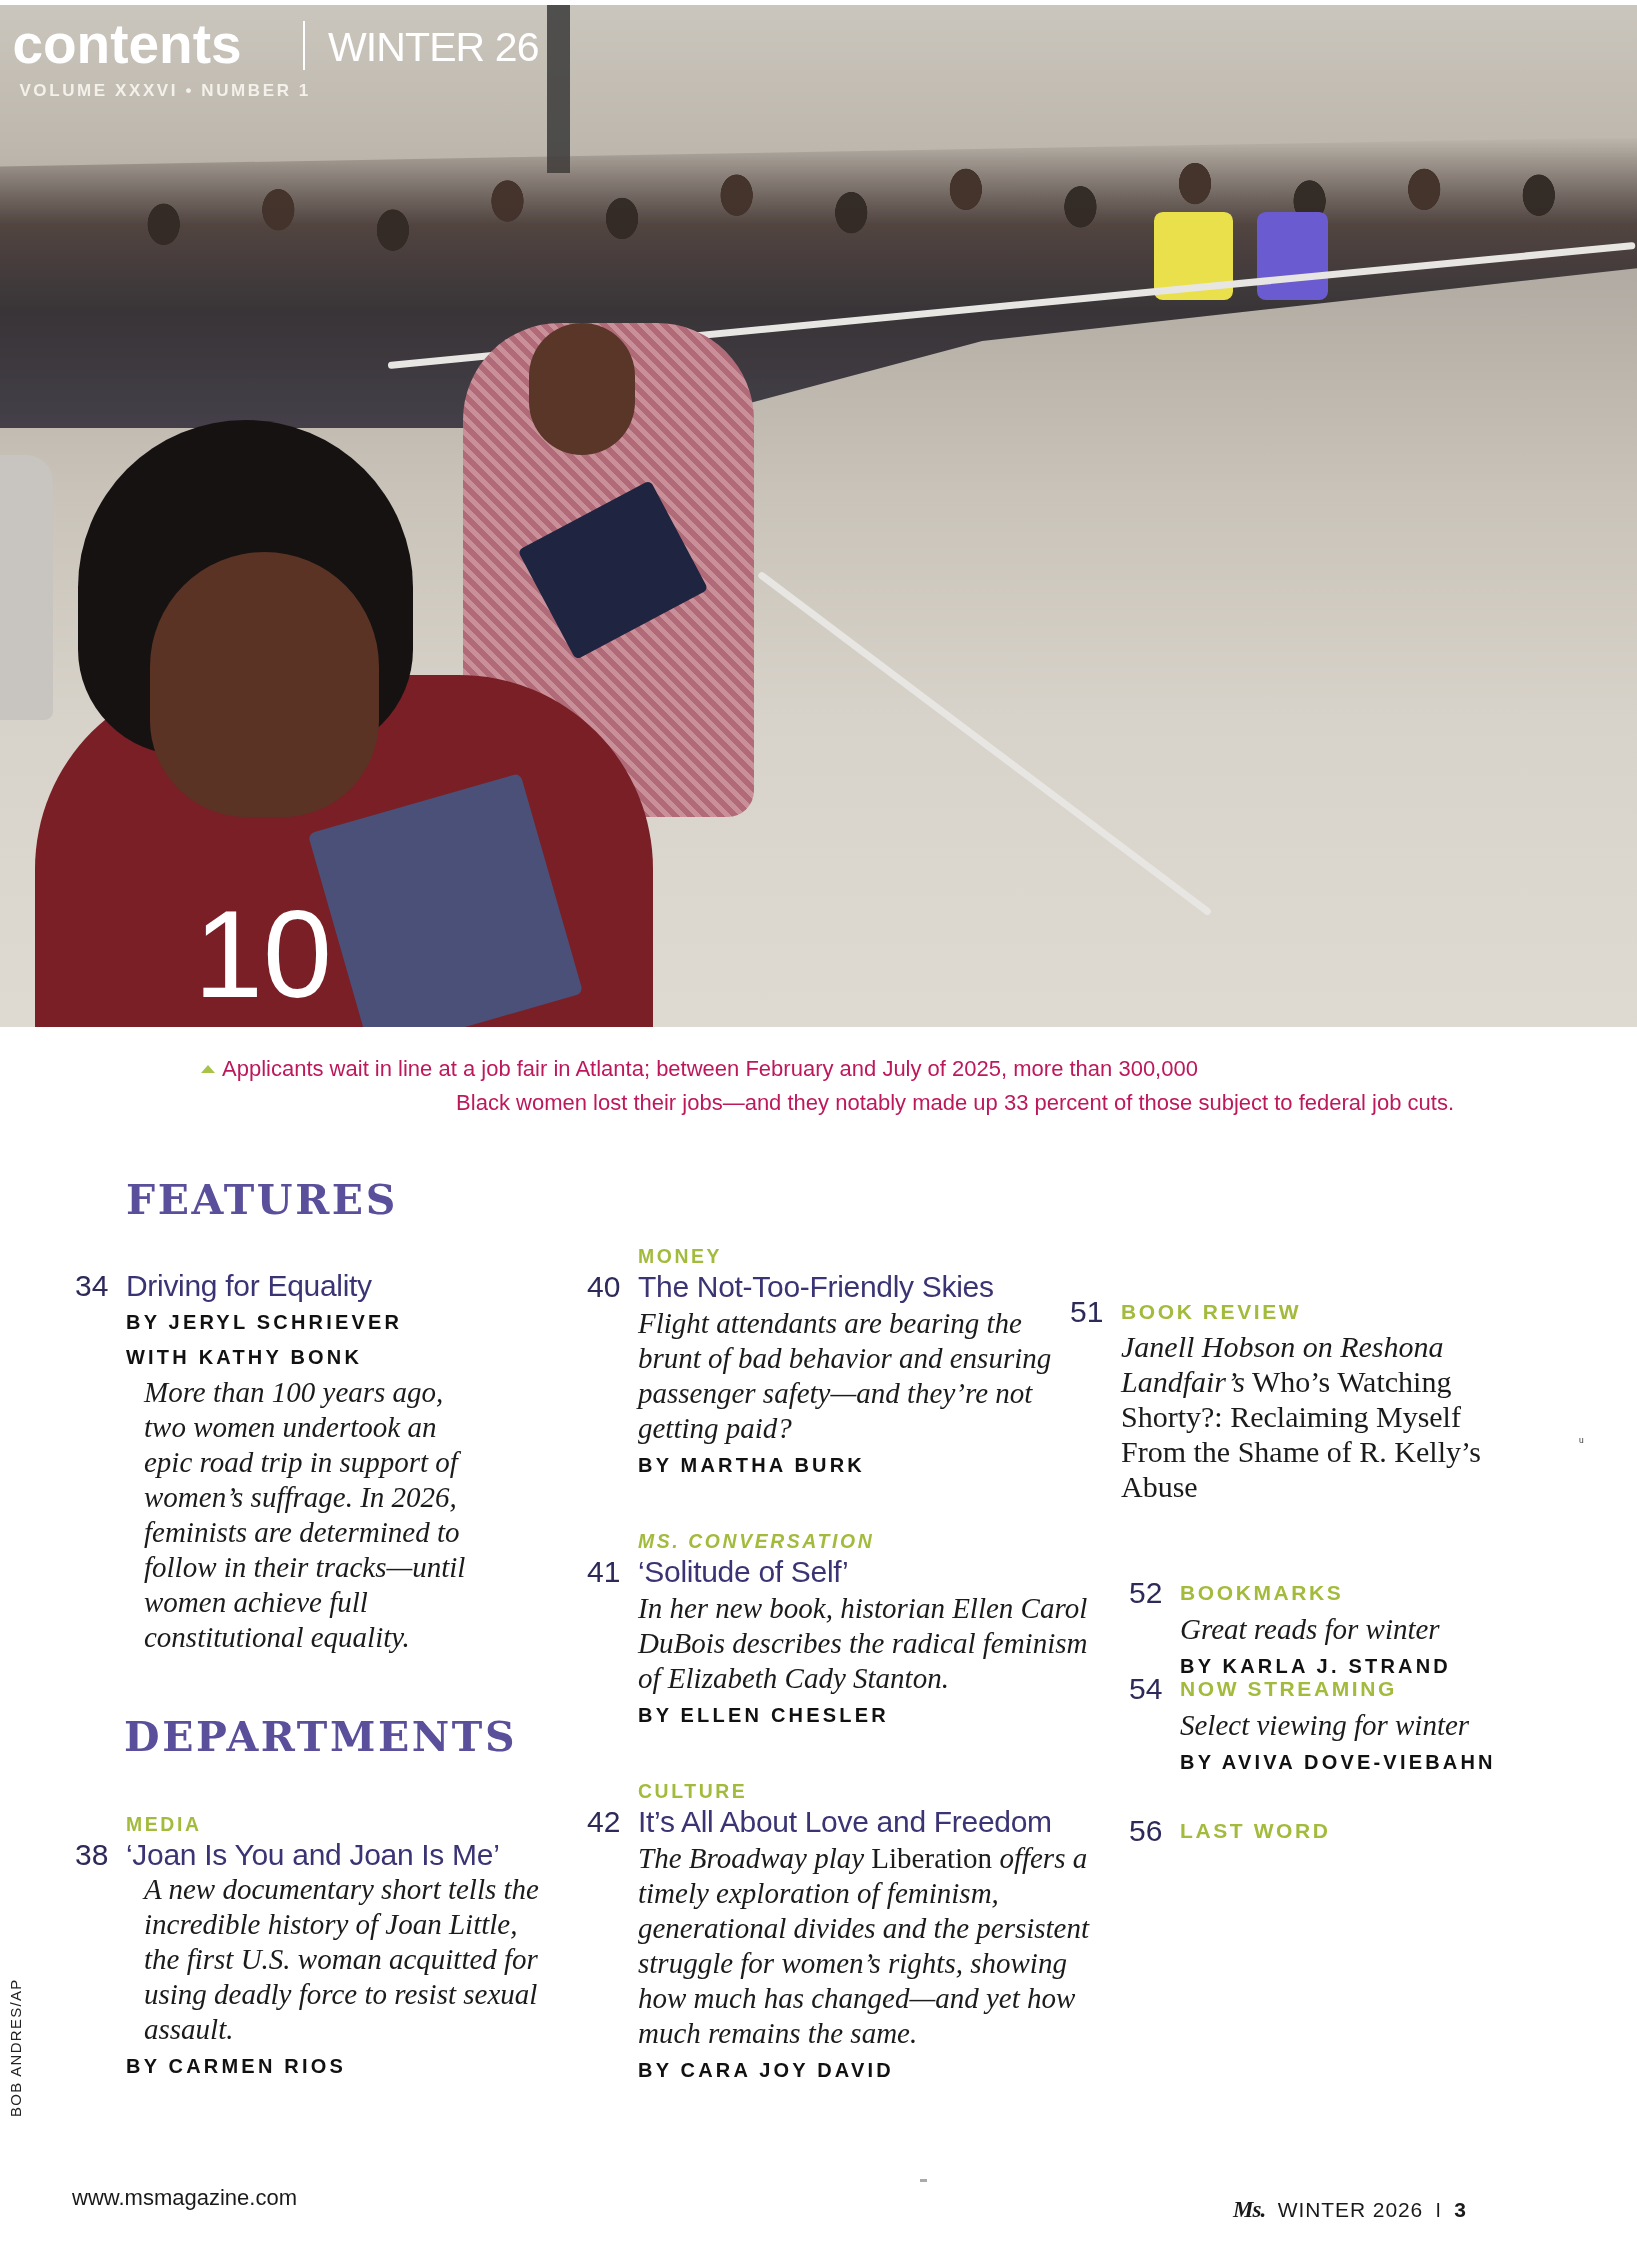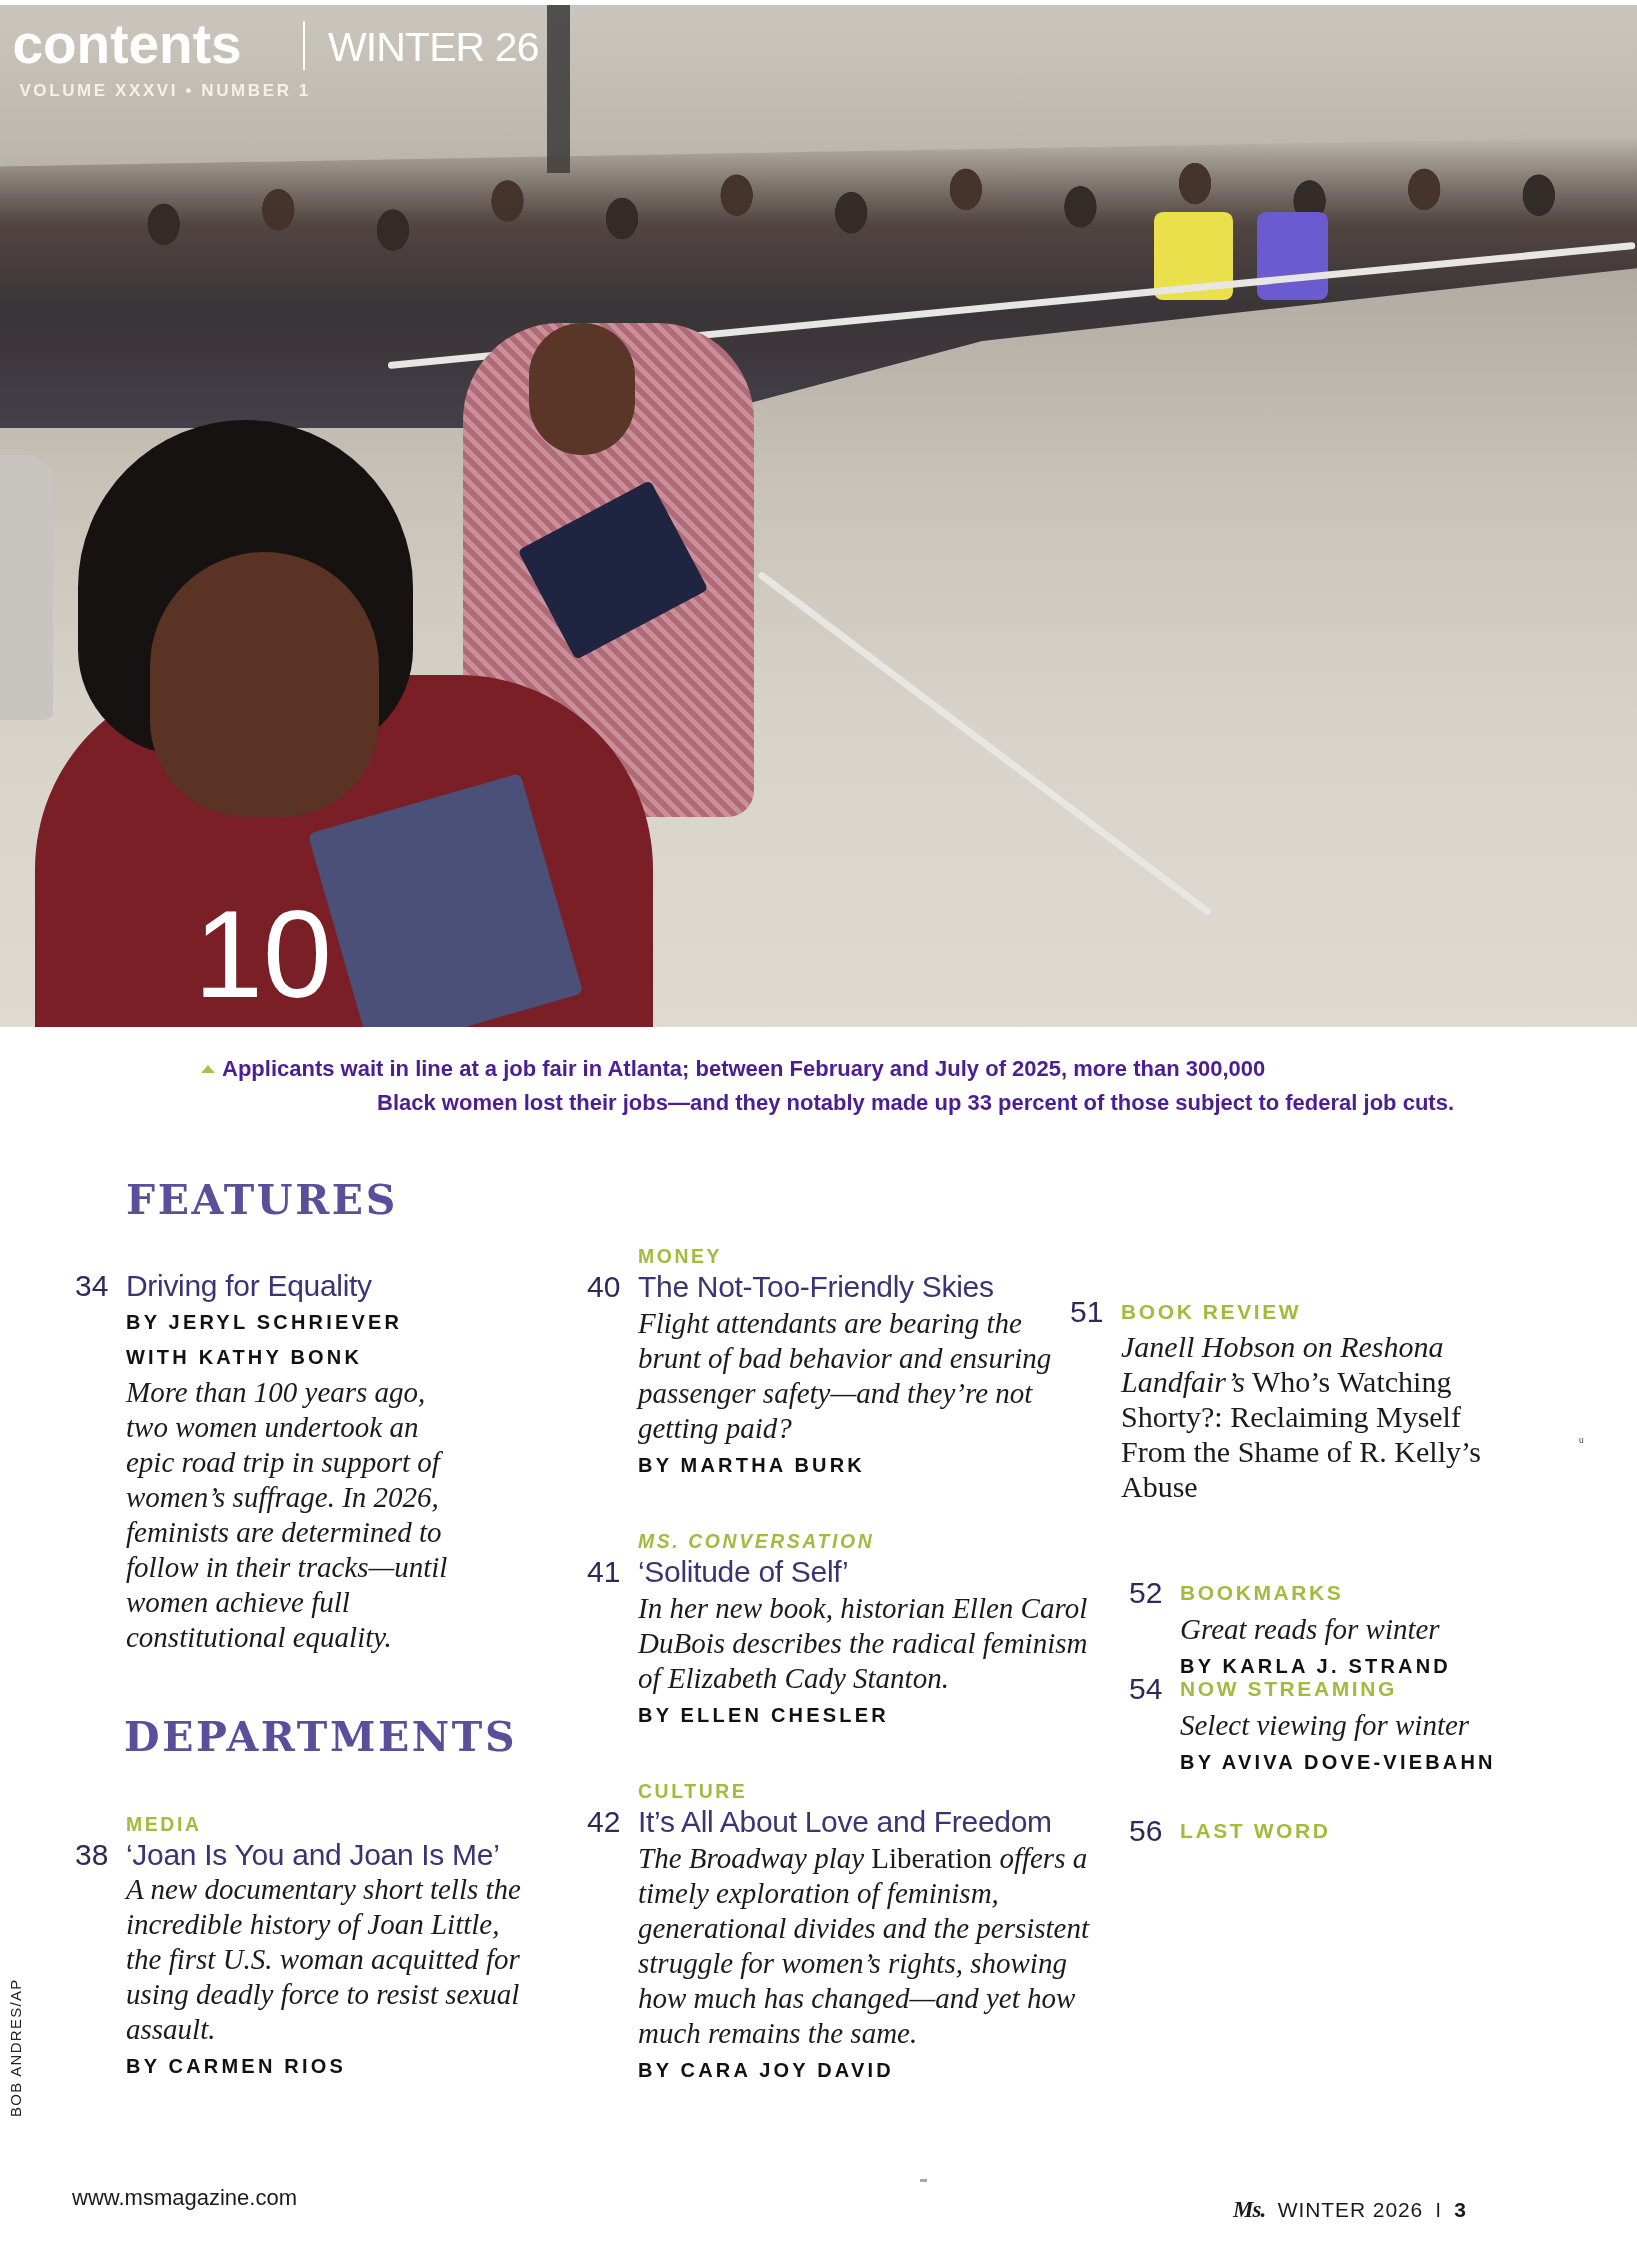--- a/index.html
+++ b/index.html
@@ -72,21 +72,21 @@
     color:#f4f1ea; letter-spacing:2.6px;
   }
   .photo-page-number {
     position:absolute; left:194px; top:887px; font-size:124px; color:#ffffff;
     line-height:124px; font-weight:400;
   }
 
   
   .caption {
     position:absolute; left:201px; top:1052px; width:1253px;
-    font-size:22px; font-weight:700; line-height:34px; color:#4c1d95;
+    font-size:22px; font-weight:400; line-height:34px; color:#be185d;
   }
   .caption .tri {
     display:inline-block; width:0; height:0; border-left:7px solid transparent; border-right:7px solid transparent;
     border-bottom:8.8px solid #a9c24a; margin-right:7px; vertical-align: 3.5px;
   }
   .caption .line2 { padding-left: 21px; display:block;text-align:right; }
 
   
   .section-heading {
     position:absolute; font-family:"DejaVu Serif", serif; font-weight:700;
@@ -130,21 +130,21 @@
   .e-34 { left:75px; top:1268px; width:459px; }
   .e-38 { left:75px; top:1812px; width:494px; }
   .e-40 { left:587px; top:1244px; width:512px; }
   .e-41 { left:587px; top:1529px; width:512px; }
   .e-42 { left:587px; top:1779px; width:512px; }
   .e-51 { left:1070px; top:1277px; width:459px;margin-top:17px; }
   .e-52 { left:1129px; top:1531px; width:459px;margin-top:44px; }
   .e-54 { left:1129px; top:1671px; width:476px; }
   .e-56 { left:1129px; top:1813px; width:459px; }
 
-  .e-34 .dek, .e-38 .dek { margin-top: 0; }
+  .e-34 .dek, .e-38 .dek { margin-top: 0; margin-left: 18px; }
 
   
   .photo-credit {
     position:absolute; left:7px; top:2117px; font-size:15px; letter-spacing:1.3px; color:#222;
     transform: rotate(-90deg); transform-origin: left top; white-space:nowrap;
   }
   .footer-url {
     position:absolute; left:72px; top:2185px; font-size:22px; color:#1a1a1a;
   }
   .footer-right {

